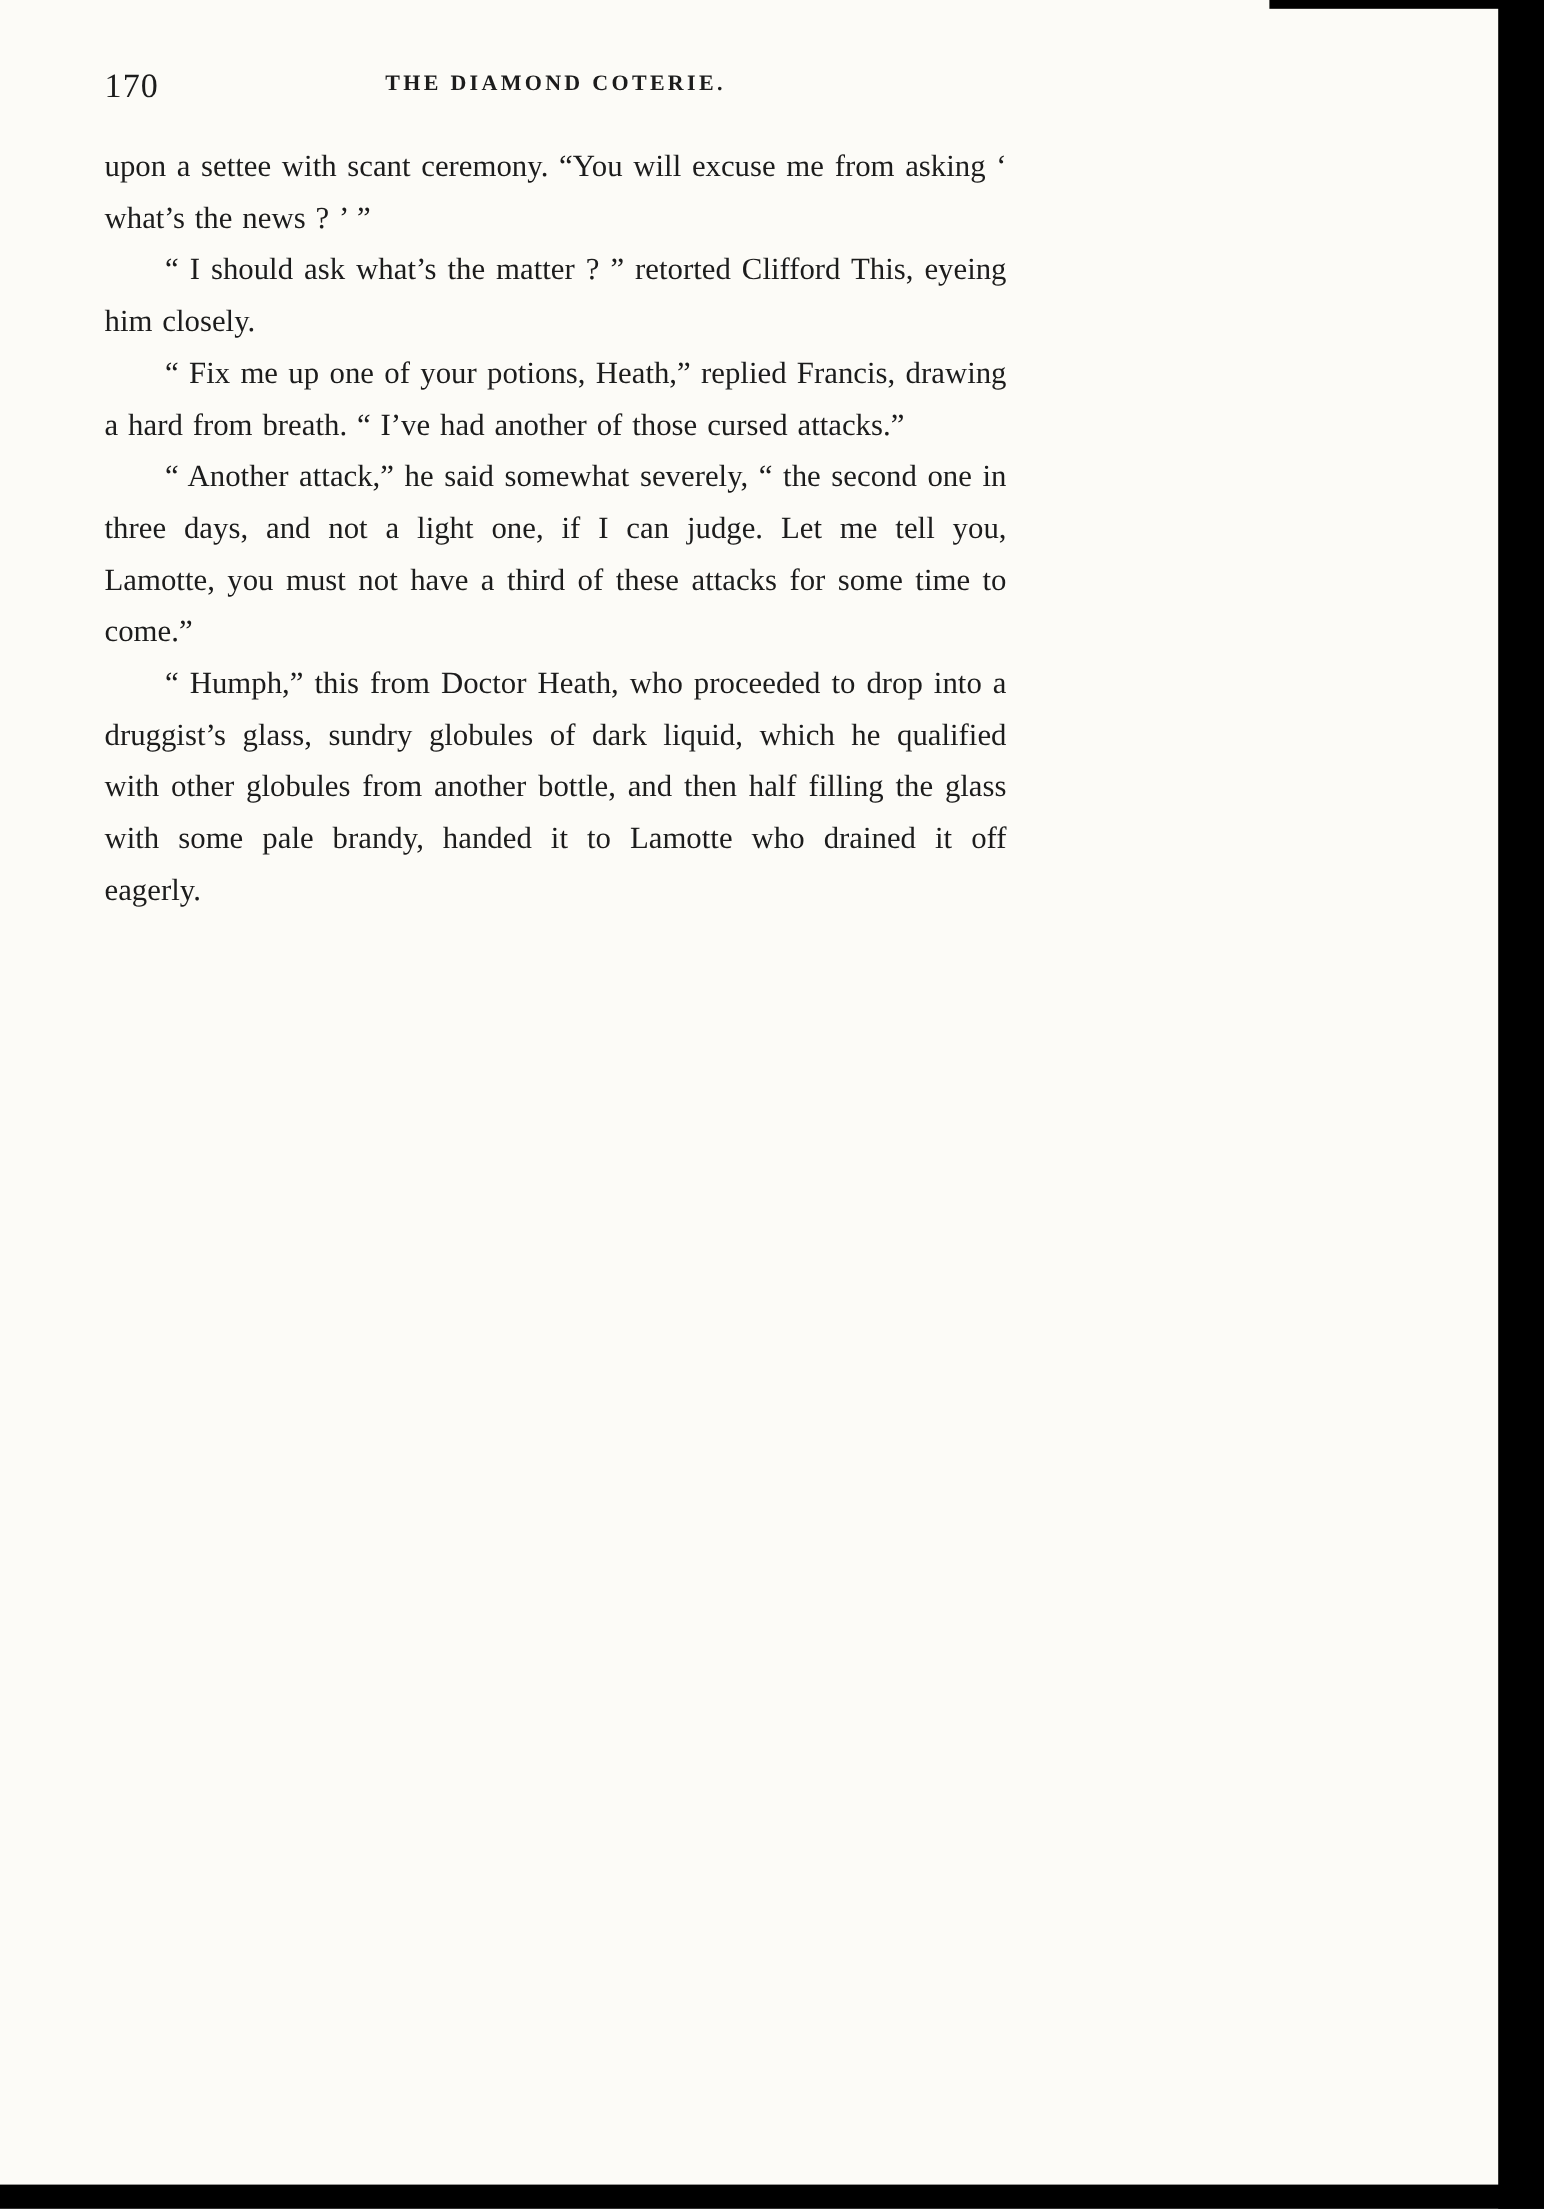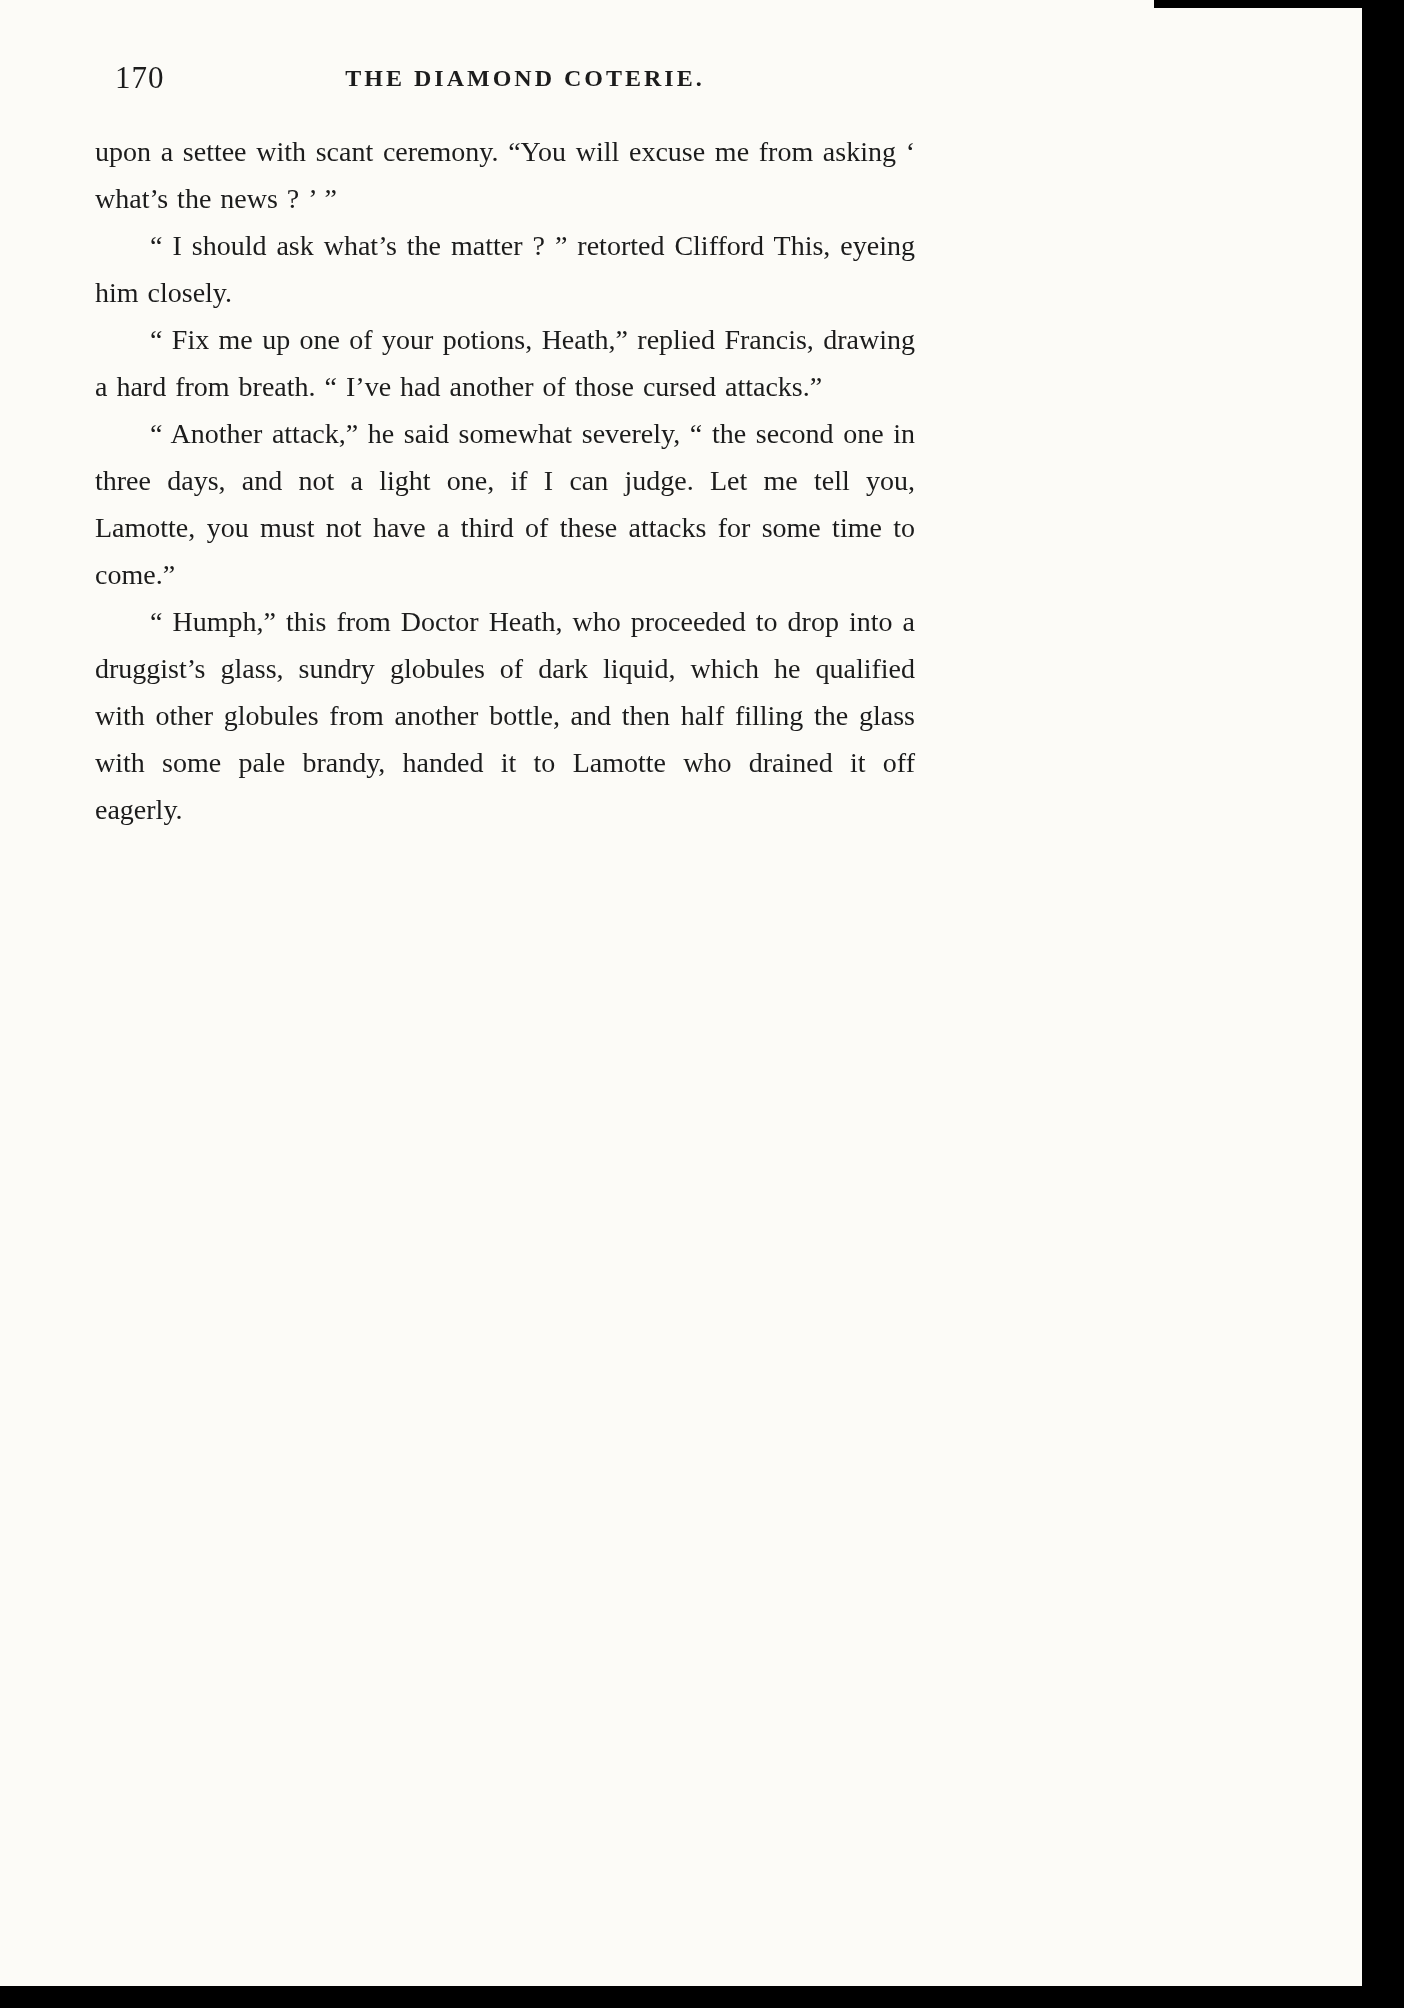--- a/index.html
+++ b/index.html
@@ -11,39 +11,38 @@
     height: 2008px;
     position: relative;
     background: #fcfbf7;
     overflow: hidden;
     font-family: "Liberation Serif", "DejaVu Serif", serif;
     color: #1c1c1c;
   }
   .page {
     position: absolute;
     inset: 0;
-    padding-left: 20px;
   }
   .page-header {
     position: relative;
     margin: 60px 0 0 95px;
     width: 820px;
     height: 40px;
   }
   .page-number {
     position: absolute;
     left: 0;
     top: 0;
     font-size: 31px;
     letter-spacing: 1px;
   }
   .running-title {
     display: block;
     text-align: center;
-    font-size: 24px;
+    font-size: 20px;
     font-weight: bold;
     letter-spacing: 3px;
     padding-top: 5px;
   }
   .text-block {
     position: absolute;
     top: 128px;
     left: 95px;
     width: 820px;
   }

